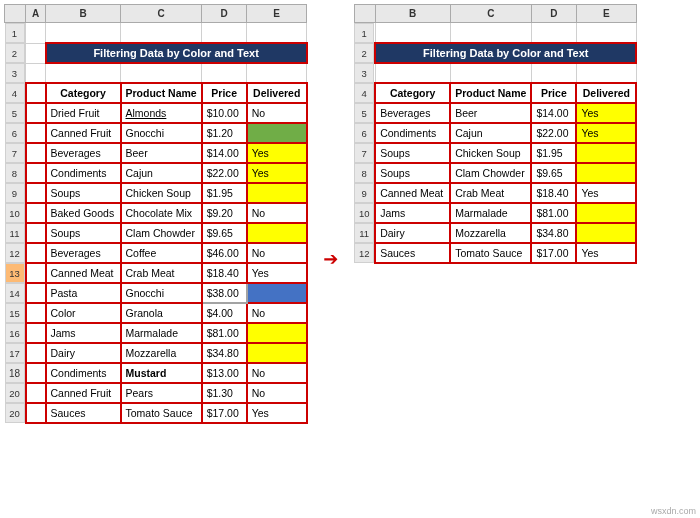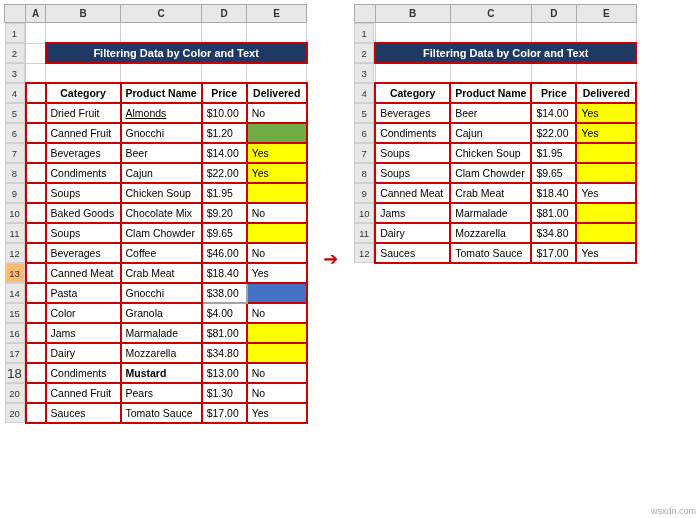--- a/index.html
+++ b/index.html
@@ -272,21 +272,21 @@
           <tr>
             <td class="rn" style="background:#e8e8e8; text-align:center; font-size:9.5px;">17</td>
             <td style="border:2px solid #cc0000;"></td>
             <td style="border:2px solid #cc0000;">Dairy</td>
             <td style="border:2px solid #cc0000;">Mozzarella</td>
             <td style="border:2px solid #cc0000;">$34.80</td>
             <td style="border:2px solid #cc0000; background:#ffff00;"></td>
           </tr>
 
           <tr>
-            <td class="rn" style="background:#e8e8e8; text-align:center; font-size:13px;">18</td>
+            <td class="rn" style="background:#e8e8e8; text-align:center; font-size:10px;">18</td>
             <td style="border:2px solid #cc0000;"></td>
             <td style="border:2px solid #cc0000;">Condiments</td>
             <td style="border:2px solid #cc0000;font-weight:bold;">Mustard</td>
             <td style="border:2px solid #cc0000;">$13.00</td>
             <td style="border:2px solid #cc0000;">No</td>
           </tr>
 
           <tr>
             <td class="rn" style="background:#e8e8e8; text-align:center; font-size:9.5px;">20</td>
             <td style="border:2px solid #cc0000;"></td>

